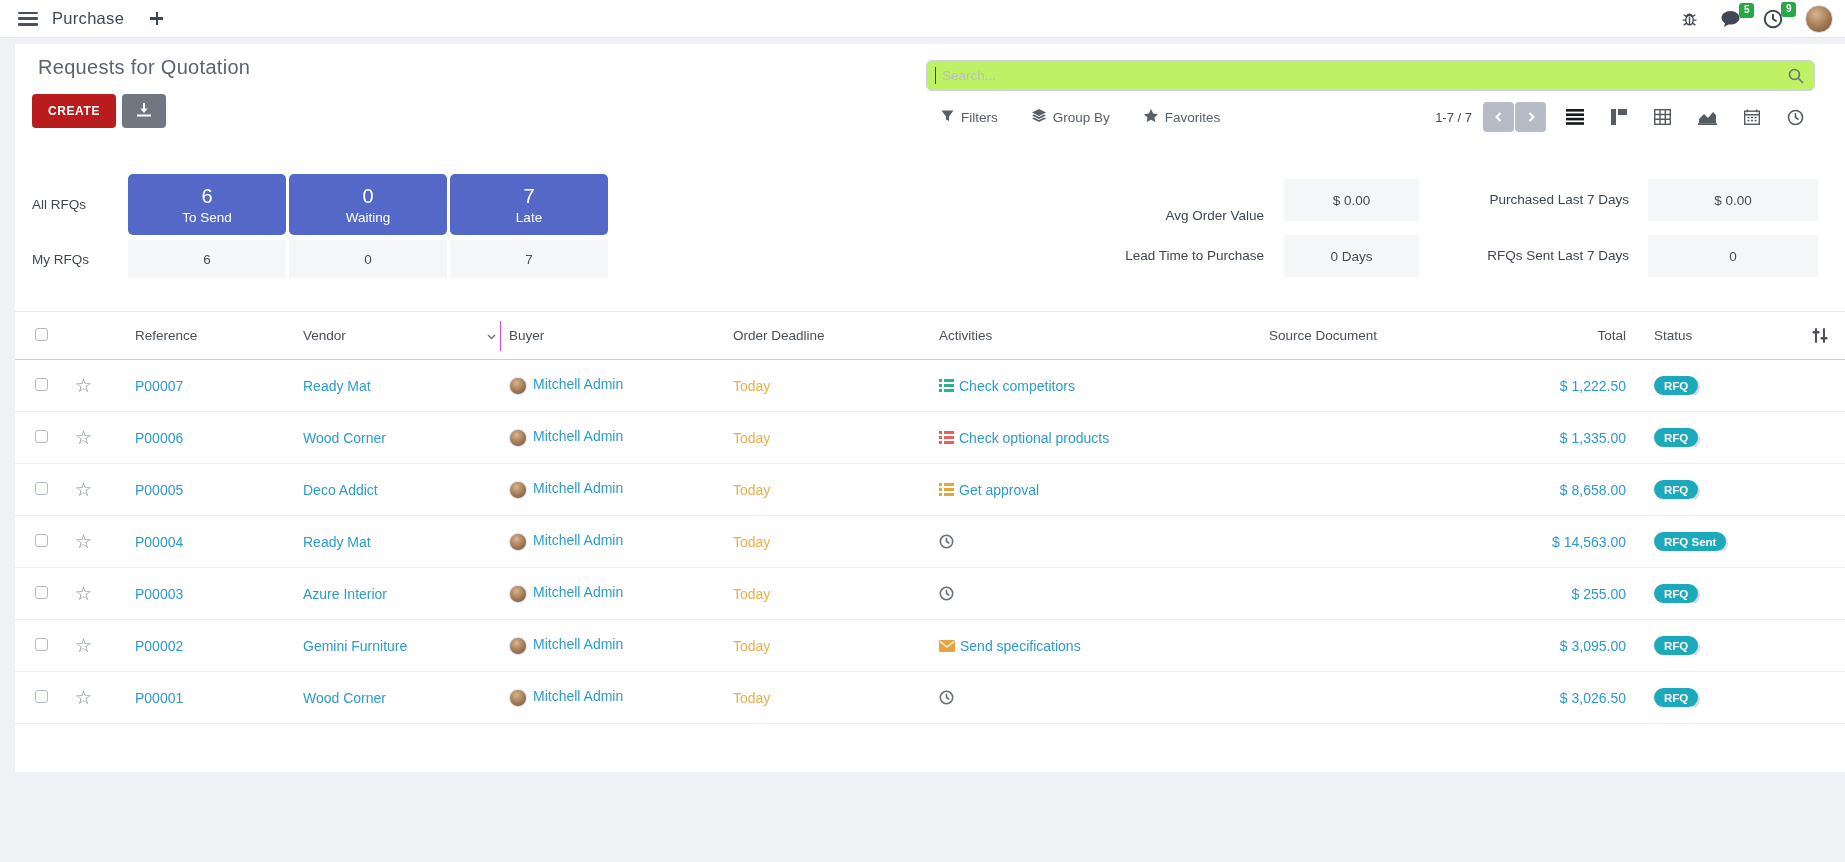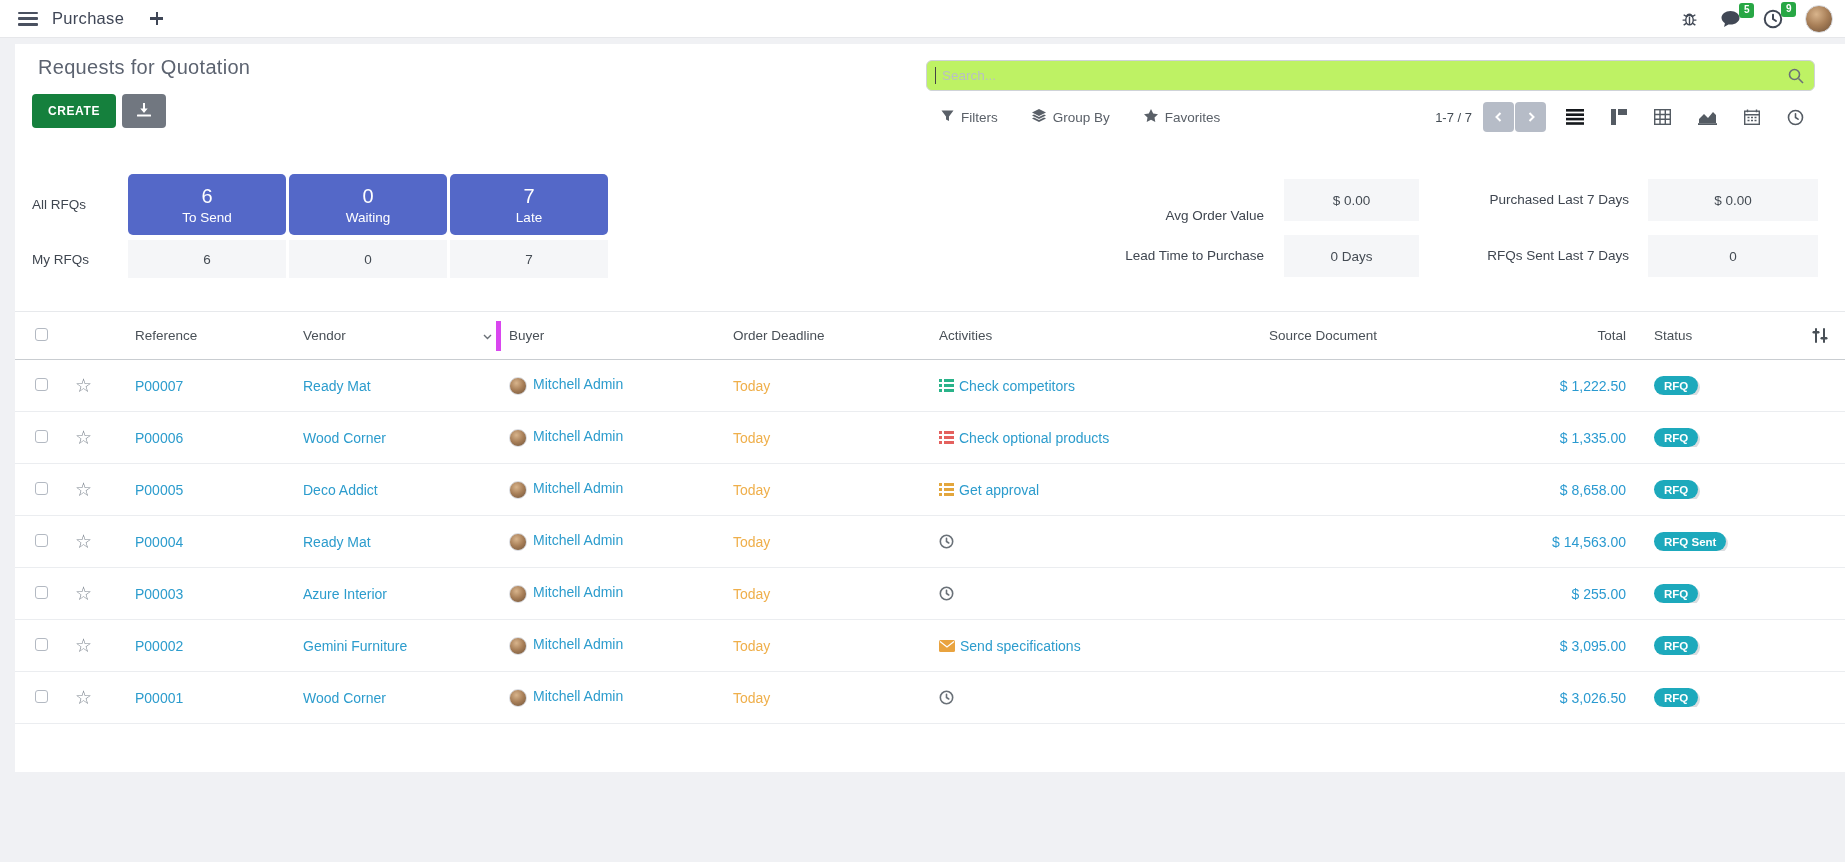--- a/index.html
+++ b/index.html
@@ -26,21 +26,21 @@
     border:1px solid #d9dbe0; }
   .avatar-lg { width:28px; height:28px; }
   .avatar-sm { width:18px; height:18px; display:inline-block; vertical-align:middle; }
 
   
   .main { position:absolute; top:44px; left:15px; width:1830px; height:728px; background:#fff; }
 
   .page-title { position:absolute; left:23px; top:12px; font-size:20px; color:#5c6370; letter-spacing:.3px; }
 
   .cp-buttons { position:absolute; left:17px; top:50px; display:flex; gap:6px; }
-  .btn-create { width:84px; height:34px; background:#15803d; color:#fff; border:none; border-radius:4px;
+  .btn-create { width:84px; height:34px; background:#b91c1c; color:#fff; border:none; border-radius:4px;
     font-size:12px; font-weight:bold; letter-spacing:.6px; font-family:inherit; cursor:pointer; }
   .btn-download { width:44px; height:34px; background:#717780; border:none; border-radius:4px;
     display:flex; align-items:center; justify-content:center; cursor:pointer; }
 
   .search-wrap { position:absolute; left:911px; top:16px; width:889px; height:31px;
     border:1px solid #cfd3d8; border-radius:6px; background:#bef264; display:flex; align-items:center; }
   .search-caret { width:1px; height:17px; background:#444; margin-left:8px; }
   .search-input { flex:1; border:none; outline:none; font-size:13.5px; color:#333;
     font-family:inherit; padding:0 6px; background:transparent; }
   .search-input::placeholder { color:#b9bec6; }
@@ -77,21 +77,21 @@
   
   .table { position:absolute; left:0; top:267px; width:1830px; border-top:1px solid #e7e9ec; }
   .tr, .thead, .tfoot { display:grid;
     grid-template-columns:40px 60px 168px 206px 224px 206px 330px 250px 135px 148px 48px;
     align-items:center; padding-left:12px; }
   .thead { height:48px; border-bottom:1px solid #c9cdd1; font-size:13.5px; color:#495057; }
   .tr { height:52px; border-bottom:1px solid #ebedf0; font-size:14px; }
   .tfoot { height:47px; background:#f7f8f9; }
   .td, .th { padding:0 8px; white-space:nowrap; overflow:hidden; }
   .th-vendor { display:flex; align-items:center; justify-content:space-between;
-    border-right:5px solid #d946ef; height:30px; padding-right:4px; cursor:pointer; }
+    border-right:1px solid #d946ef; height:30px; padding-right:4px; cursor:pointer; }
   .c-total { text-align:right; padding-right:20px; }
   .th-gear { display:flex; justify-content:flex-end; padding-right:14px; color:#495057; cursor:pointer; }
   .checkbox { display:inline-block; width:13px; height:13px; border:1px solid #b3b9c2;
     border-radius:3px; background:#fff; cursor:pointer; }
   .star { font-size:19px; color:#7d858f; cursor:pointer; line-height:1; }
   .star::before { content:"☆"; }
   .link { color:#2c9ccd; text-decoration:none; cursor:pointer; }
   .deadline { color:#efaf4b; }
   .amount { color:#2a9ad0; }
   .c-buyer .avatar-sm { margin-right:6px; }

